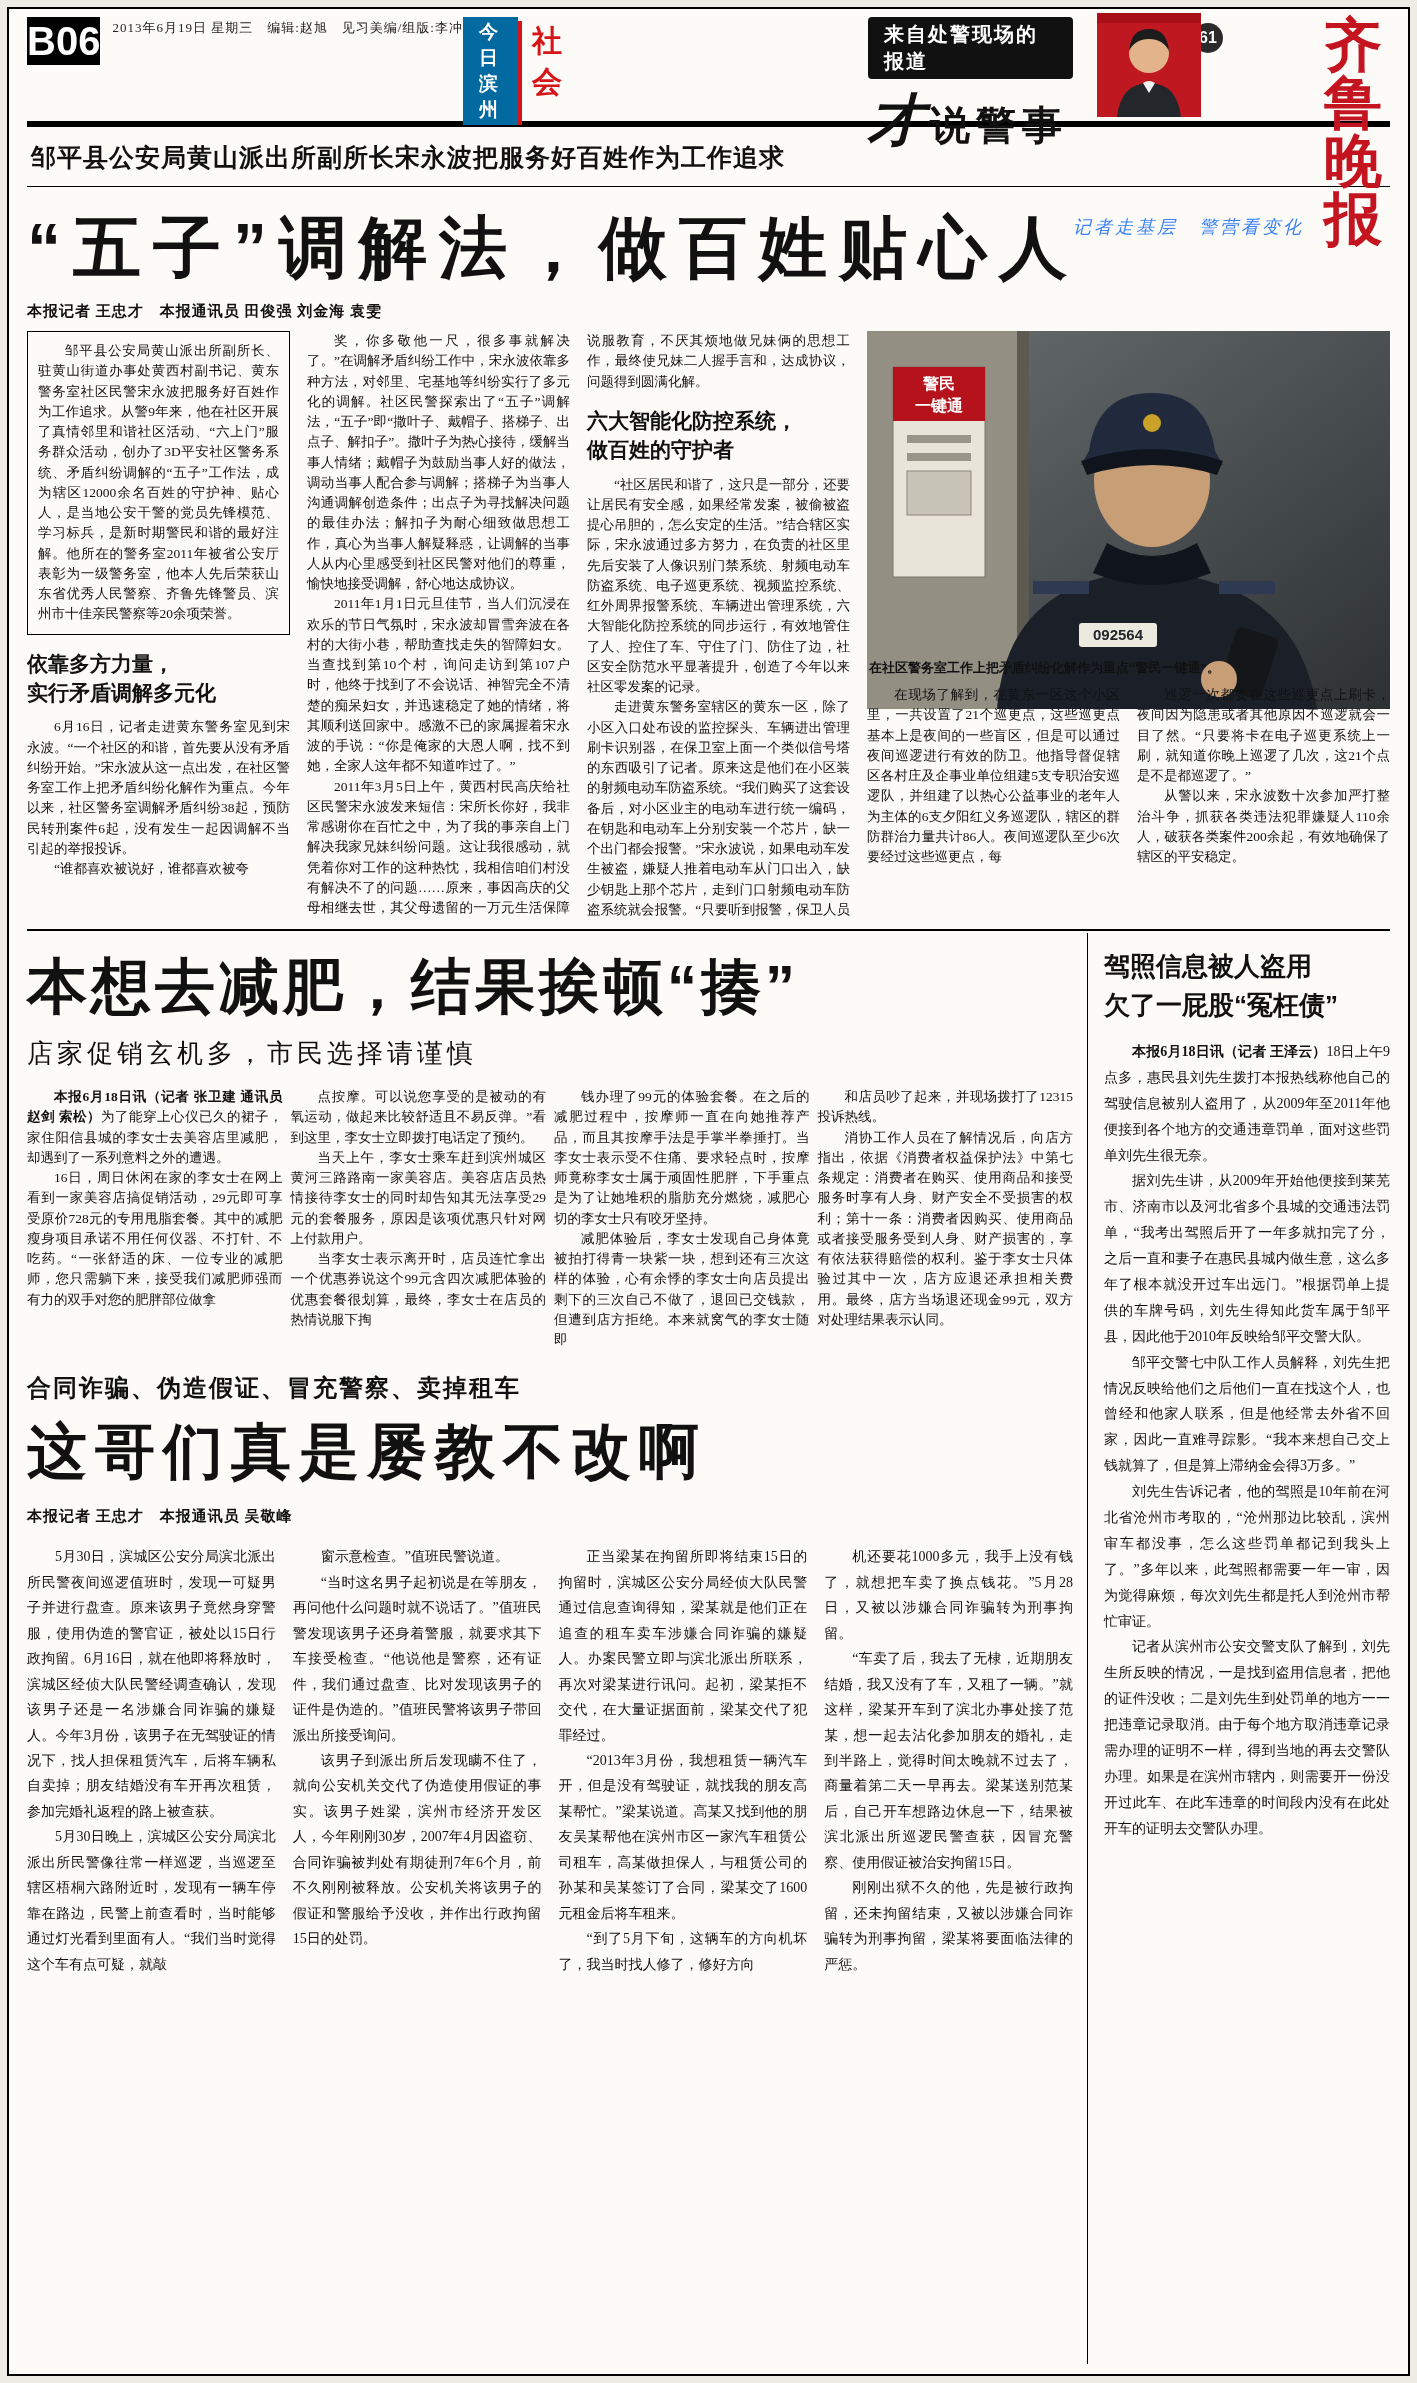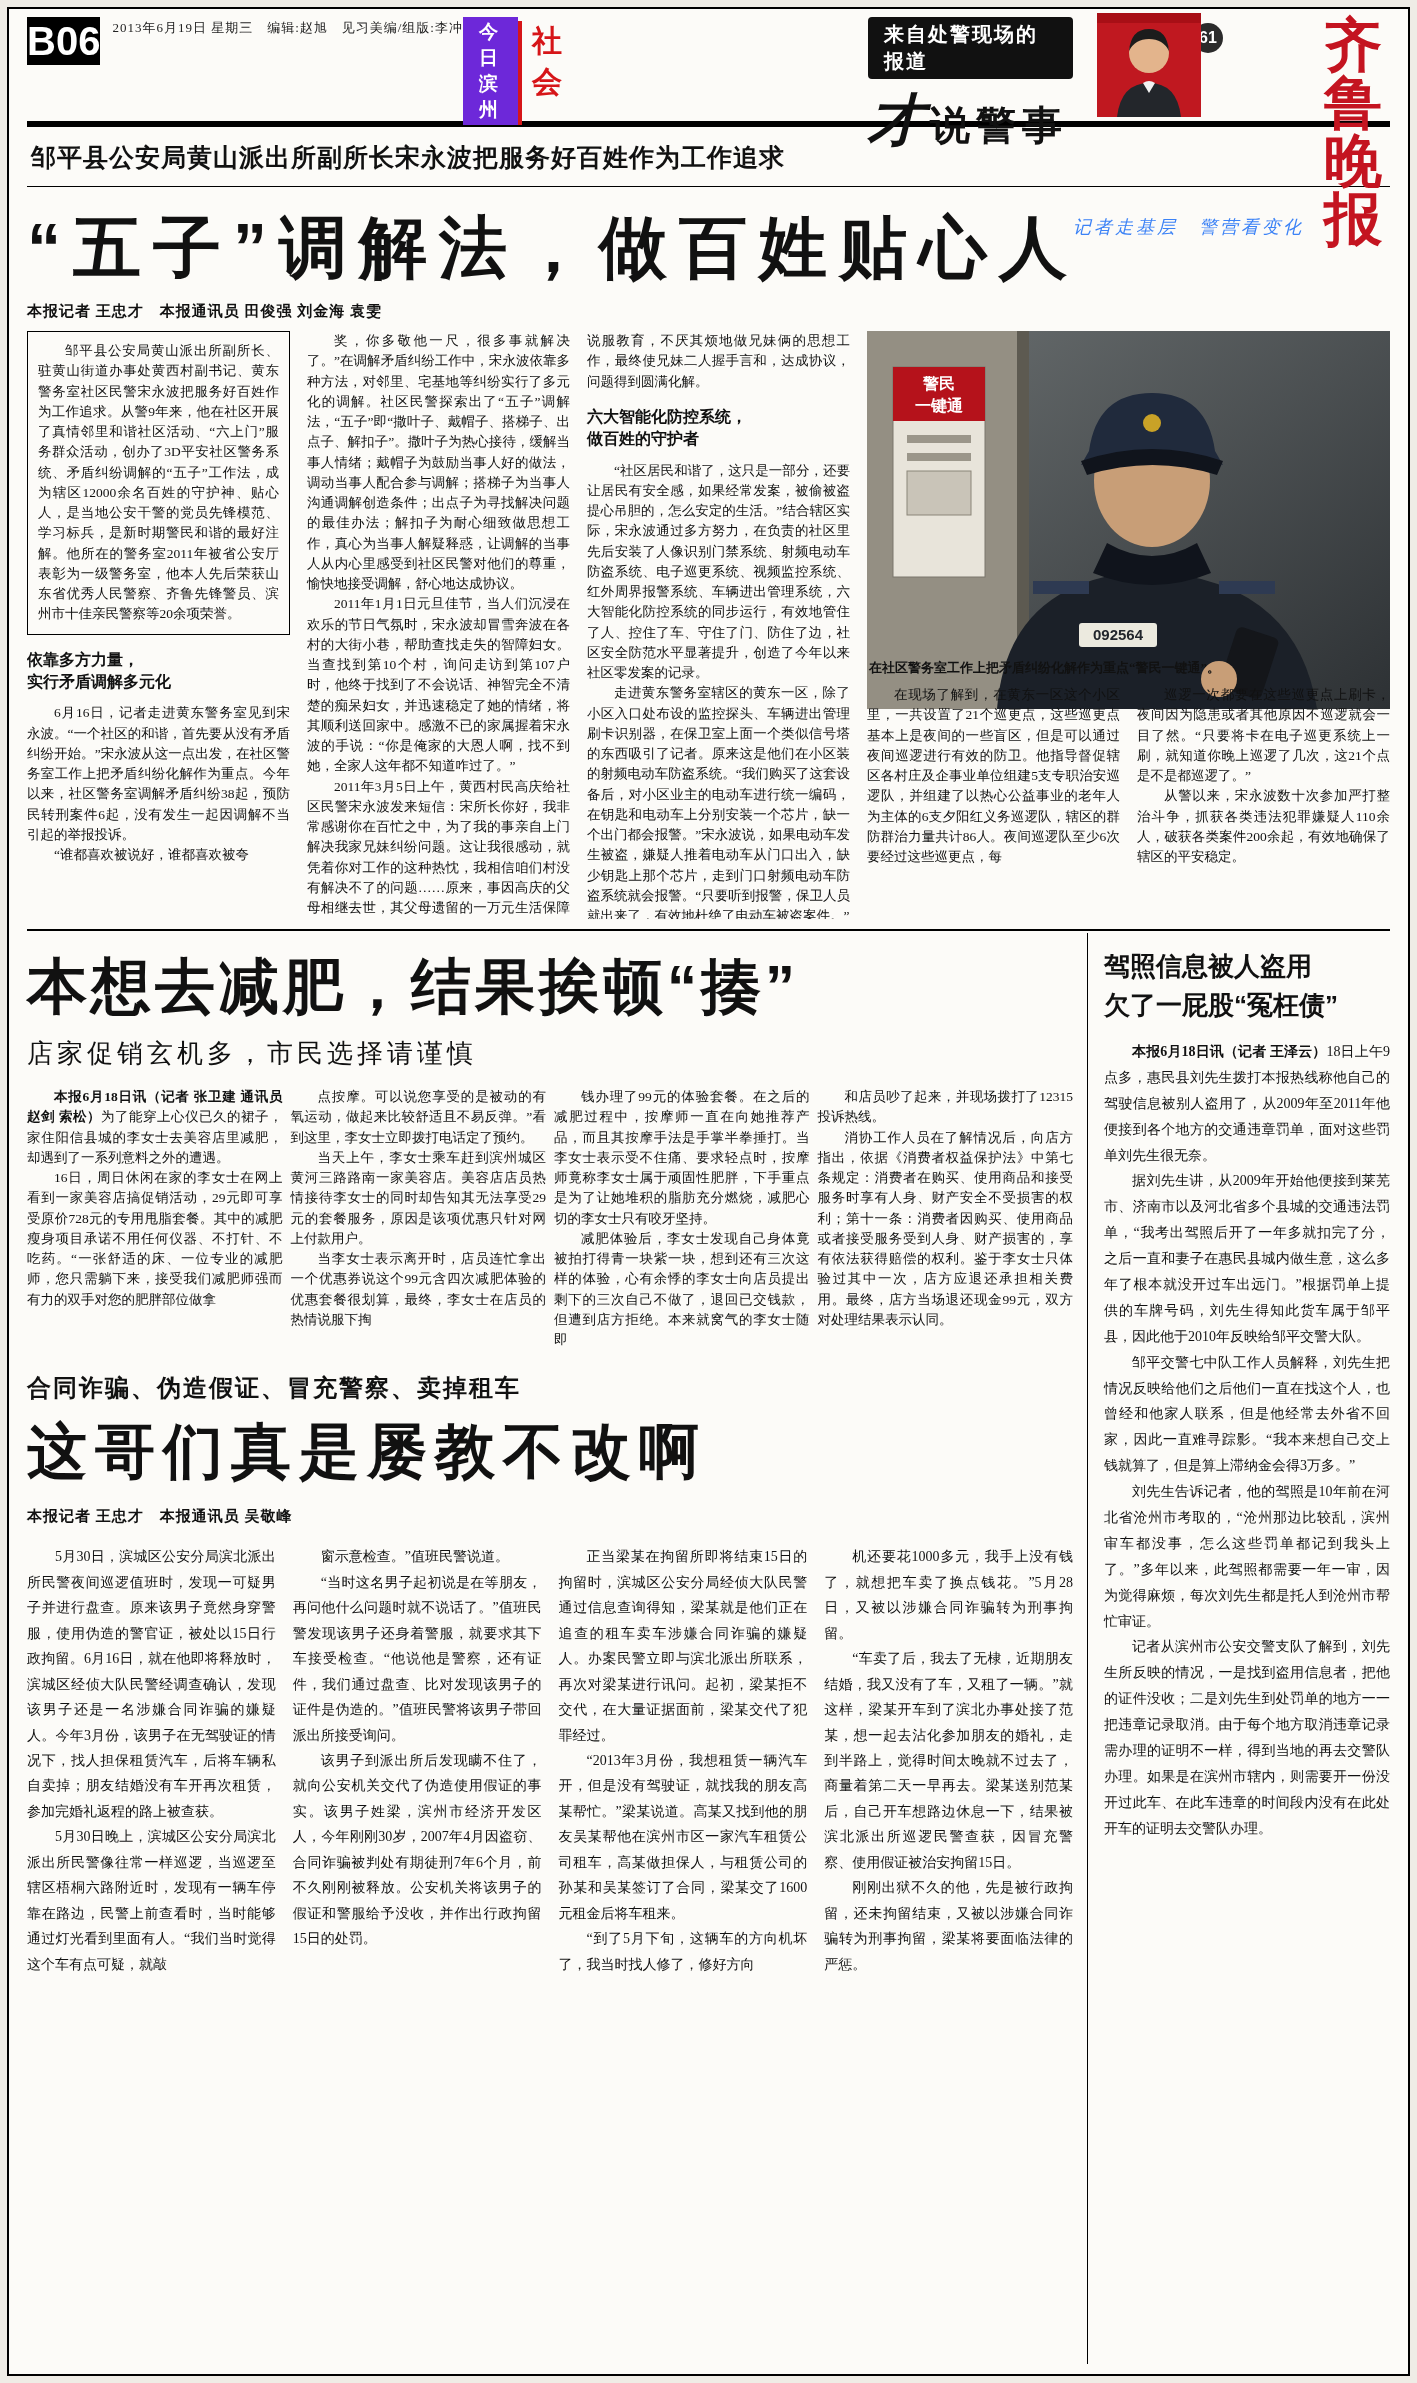--- a/index.html
+++ b/index.html
@@ -5,21 +5,21 @@
   html,body{margin:0;padding:0;width:1417px;height:2383px;background:#efece6;}
   body{font-family:"Liberation Serif","DejaVu Serif",serif;color:#111;}
   .frame{box-sizing:border-box;margin:7px;height:2369px;border:2px solid #000;background:#fcfbf8;
          padding:8px 18px 10px;display:flex;flex-direction:column;overflow:hidden;}
   
   .hdr{display:flex;align-items:flex-start;height:100px;position:relative;}
   .b06{background:#000;color:#fff;font-family:"Liberation Sans",sans-serif;font-weight:bold;
        font-size:40px;width:78px;height:48px;display:flex;align-items:center;justify-content:center;}
   .hdr-left{margin-left:12px;display:flex;flex-direction:row;}
   .dateline{font-size:13px;color:#222;letter-spacing:1px;margin:2px 0 6px;white-space:nowrap;}
-  .badge{background:#6d28d9;color:#fff;font-family:"Liberation Sans",sans-serif;font-weight:bold;
+  .badge{background:#0369a1;color:#fff;font-family:"Liberation Sans",sans-serif;font-weight:bold;
          font-size:19px;padding:2px 16px;width:fit-content;letter-spacing:4px;}
   .section{color:#d61518;font-weight:bold;font-size:30px;letter-spacing:16px;margin-top:4px;
            border-left:4px solid #d61518;padding-left:10px;font-family:"Liberation Sans",sans-serif;}
   .feature{position:relative;margin-left:290px;width:360px;height:100px;}
   .f-banner{background:#111;color:#fff;font-family:"Liberation Sans",sans-serif;font-weight:bold;
             font-size:20px;padding:4px 16px;border-radius:4px;width:fit-content;letter-spacing:2px;}
   .f-title{margin-top:4px;font-weight:bold;letter-spacing:6px;}
   .f-big{font-size:56px;font-style:italic;}
   .f-rest{font-size:40px;}
   .f-photo{position:absolute;right:-128px;top:-4px;width:104px;height:104px;}
@@ -34,21 +34,21 @@
   
   .a1-kicker{font-size:25px;font-weight:bold;padding:14px 4px 12px;border-bottom:1px solid #000;
              font-family:"Liberation Sans",sans-serif;letter-spacing:1px;}
   .a1-headline{font-size:68px;font-weight:900;letter-spacing:12px;margin:16px 0 8px;
                font-family:"Liberation Sans",sans-serif;white-space:nowrap;}
   .byline{font-size:15px;font-weight:bold;letter-spacing:1px;margin-bottom:10px;}
   .a1-body{display:flex;gap:17px;height:588px;overflow:hidden;margin-top:4px;}
   .col{flex:1;min-width:0;}
   .p, [data-bind-list] p{margin:0;text-indent:2em;text-align:justify;font-size:13.5px;line-height:1.5;}
   .boxed{border:1px solid #000;padding:9px 10px;margin-bottom:12px;}
-  .subhd{font-size:16px;font-weight:800;line-height:1.4;margin:14px 0 10px;white-space:pre-line;
+  .subhd{font-size:21px;font-weight:800;line-height:1.4;margin:14px 0 10px;white-space:pre-line;
          font-family:"Liberation Sans",sans-serif;}
   .right-block{width:523px;flex:none;display:flex;flex-direction:column;}
   .photo-wrap{width:523px;height:322px;background:#3a3f44;}
   .caption{font-size:13px;font-weight:bold;margin:6px 2px 8px;}
   .photo-cols{display:flex;gap:17px;flex:1;overflow:hidden;}
   .hrule{height:2px;background:#000;margin:10px 0 0;}
   
   .lower{flex:1;display:flex;gap:14px;min-height:0;margin-top:2px;}
   .lower-left{flex:1;min-width:0;display:flex;flex-direction:column;}
   .vline{width:1px;background:#000;}

